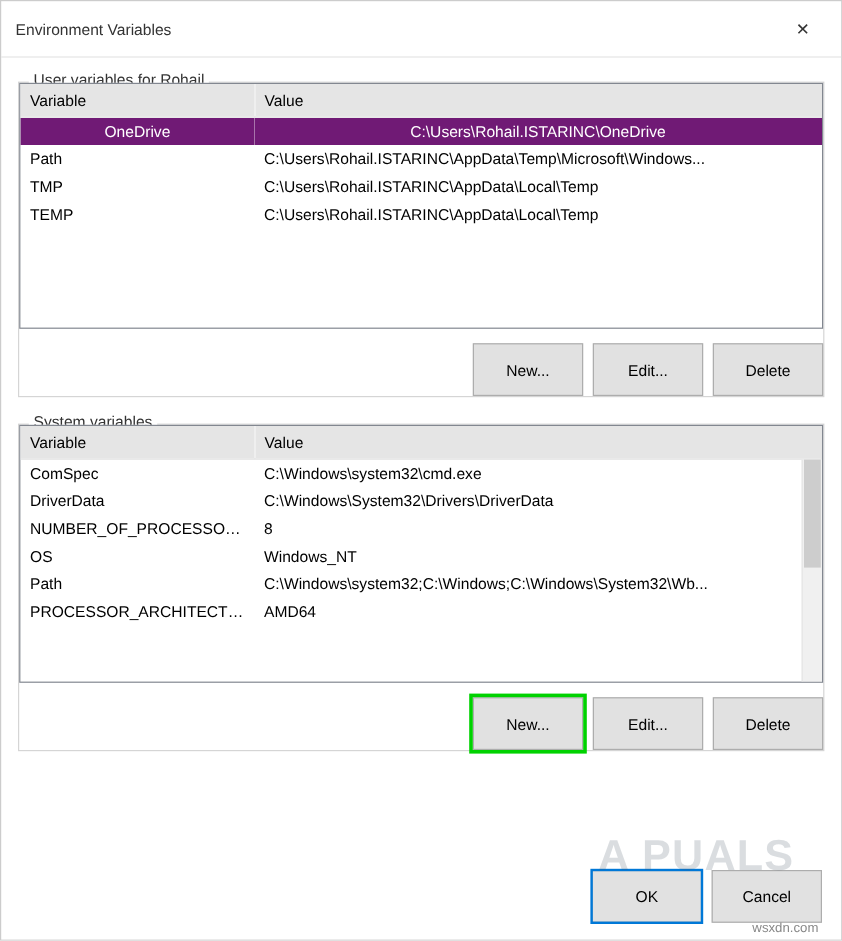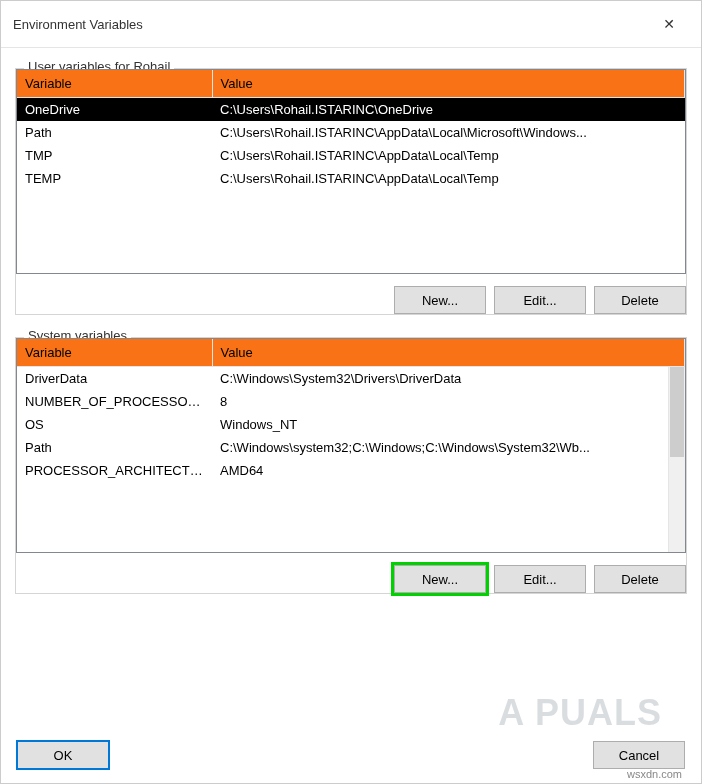--- a/index.html
+++ b/index.html
@@ -7,32 +7,32 @@
     .window { width: 100%; height: 100%; border: 1px solid #ccc; background: #fff; display: flex; flex-direction: column; }
     .titlebar { display: flex; align-items: center; justify-content: space-between; padding: 8px 12px; border-bottom: 1px solid #e5e5e5; }
     .title { color: #333; }
     .close-btn { width: 40px; height: 30px; background: none; border: none; font-size: 14px; cursor: pointer; color: #333; }
     .content { padding: 12px 14px; flex: 1; display: flex; flex-direction: column; gap: 14px; }
     .groupbox { border: 1px solid #d5d5d5; position: relative; margin-top: 8px; }
     .groupbox-label { position: absolute; top: -10px; left: 8px; background: #fff; padding: 0 4px; color: #333; }
     .table-wrap { border: 1px solid #828790; background: #fff; height: 205px; overflow: hidden; position: relative; }
     .table-wrap.sys { height: 215px; }
     .table { width: 100%; border-collapse: collapse; }
-    .table th { text-align: left; font-weight: normal; padding: 6px 8px; background: #f97316; border-bottom: 1px solid #e5e5e5; border-right: 1px solid #e5e5e5; position: sticky; top: 0; }
+    .table th { text-align: left; font-weight: normal; padding: 6px 8px; background: #e5e5e5; border-bottom: 1px solid #e5e5e5; border-right: 1px solid #e5e5e5; position: sticky; top: 0; }
     .table td { padding: 4px 8px; white-space: nowrap; overflow: hidden; text-overflow: ellipsis; max-width: 0; }
-    .table tr.selected td { background: #000000; color: #fff; }
+    .table tr.selected td { background: #701a75; color: #fff; text-align: center; }
     .col-var { width: 195px; }
     .col-val { }
     .scrollbar { position: absolute; right: 0; top: 28px; bottom: 0; width: 17px; background: #f0f0f0; border-left: 1px solid #e5e5e5; }
     .scrollbar-thumb { position: absolute; left: 1px; right: 1px; top: 0; height: 90px; background: #cdcdcd; }
     .btn-row { display: flex; justify-content: flex-end; gap: 8px; margin-top: 12px; }
-    .btn { min-width: 92px; height: 28px; background: #e1e1e1; border: 1px solid #adadad; padding: 0 16px; cursor: pointer; font-size: 13px; }
+    .btn { min-width: 92px; height: 44px; background: #e1e1e1; border: 1px solid #adadad; padding: 0 16px; cursor: pointer; font-size: 13px; }
     .btn.focus { outline: 2px solid #0078d7; outline-offset: -1px; }
     .btn.highlight { outline: 3px solid #00d200; outline-offset: 0; }
-    .dialog-btns { display: flex; justify-content: space-between; gap: 20px; padding: 8px 16px 14px; }
+    .dialog-btns { display: flex; justify-content: flex-end; gap: 8px; padding: 8px 16px 14px; }
     .watermark { position: absolute; right: 40px; bottom: 50px; opacity: 0.2; font-size: 36px; font-weight: bold; color: #4a5a6a; pointer-events: none; letter-spacing: 1px; }
     .credit { position: absolute; right: 20px; bottom: 4px; font-size: 11px; color: #888; }
   </style>
 </head>
 <body>
 
 <div class="window">
   <div class="titlebar">
     <span class="title">Environment Variables</span>
     <button class="close-btn">✕</button>
@@ -50,21 +50,21 @@
               <th class="col-val">Value</th>
             </tr>
           </thead>
           <tbody id="user-rows">
               <tr class="selected">
                 <td class="col-var">OneDrive</td>
                 <td class="col-val">C:\Users\Rohail.ISTARINC\OneDrive</td>
               </tr>
               <tr>
                 <td class="col-var">Path</td>
-                <td class="col-val">C:\Users\Rohail.ISTARINC\AppData\Local\Microsoft\Windows...</td>
+                <td class="col-val">C:\Users\Rohail.ISTARINC\AppData\Temp\Microsoft\Windows...</td>
               </tr>
               <tr>
                 <td class="col-var">TMP</td>
                 <td class="col-val">C:\Users\Rohail.ISTARINC\AppData\Local\Temp</td>
               </tr>
               <tr>
                 <td class="col-var">TEMP</td>
                 <td class="col-val">C:\Users\Rohail.ISTARINC\AppData\Local\Temp</td>
               </tr>
             </tbody>
@@ -81,20 +81,24 @@
       <span class="groupbox-label">System variables</span>
       <div class="table-wrap sys">
         <table class="table">
           <thead>
             <tr>
               <th class="col-var">Variable</th>
               <th class="col-val">Value</th>
             </tr>
           </thead>
           <tbody id="sys-rows">
+              <tr>
+                <td class="col-var">ComSpec</td>
+                <td class="col-val">C:\Windows\system32\cmd.exe</td>
+              </tr>
               <tr>
                 <td class="col-var">DriverData</td>
                 <td class="col-val">C:\Windows\System32\Drivers\DriverData</td>
               </tr>
               <tr>
                 <td class="col-var">NUMBER_OF_PROCESSORS</td>
                 <td class="col-val">8</td>
               </tr>
               <tr>
                 <td class="col-var">OS</td>

